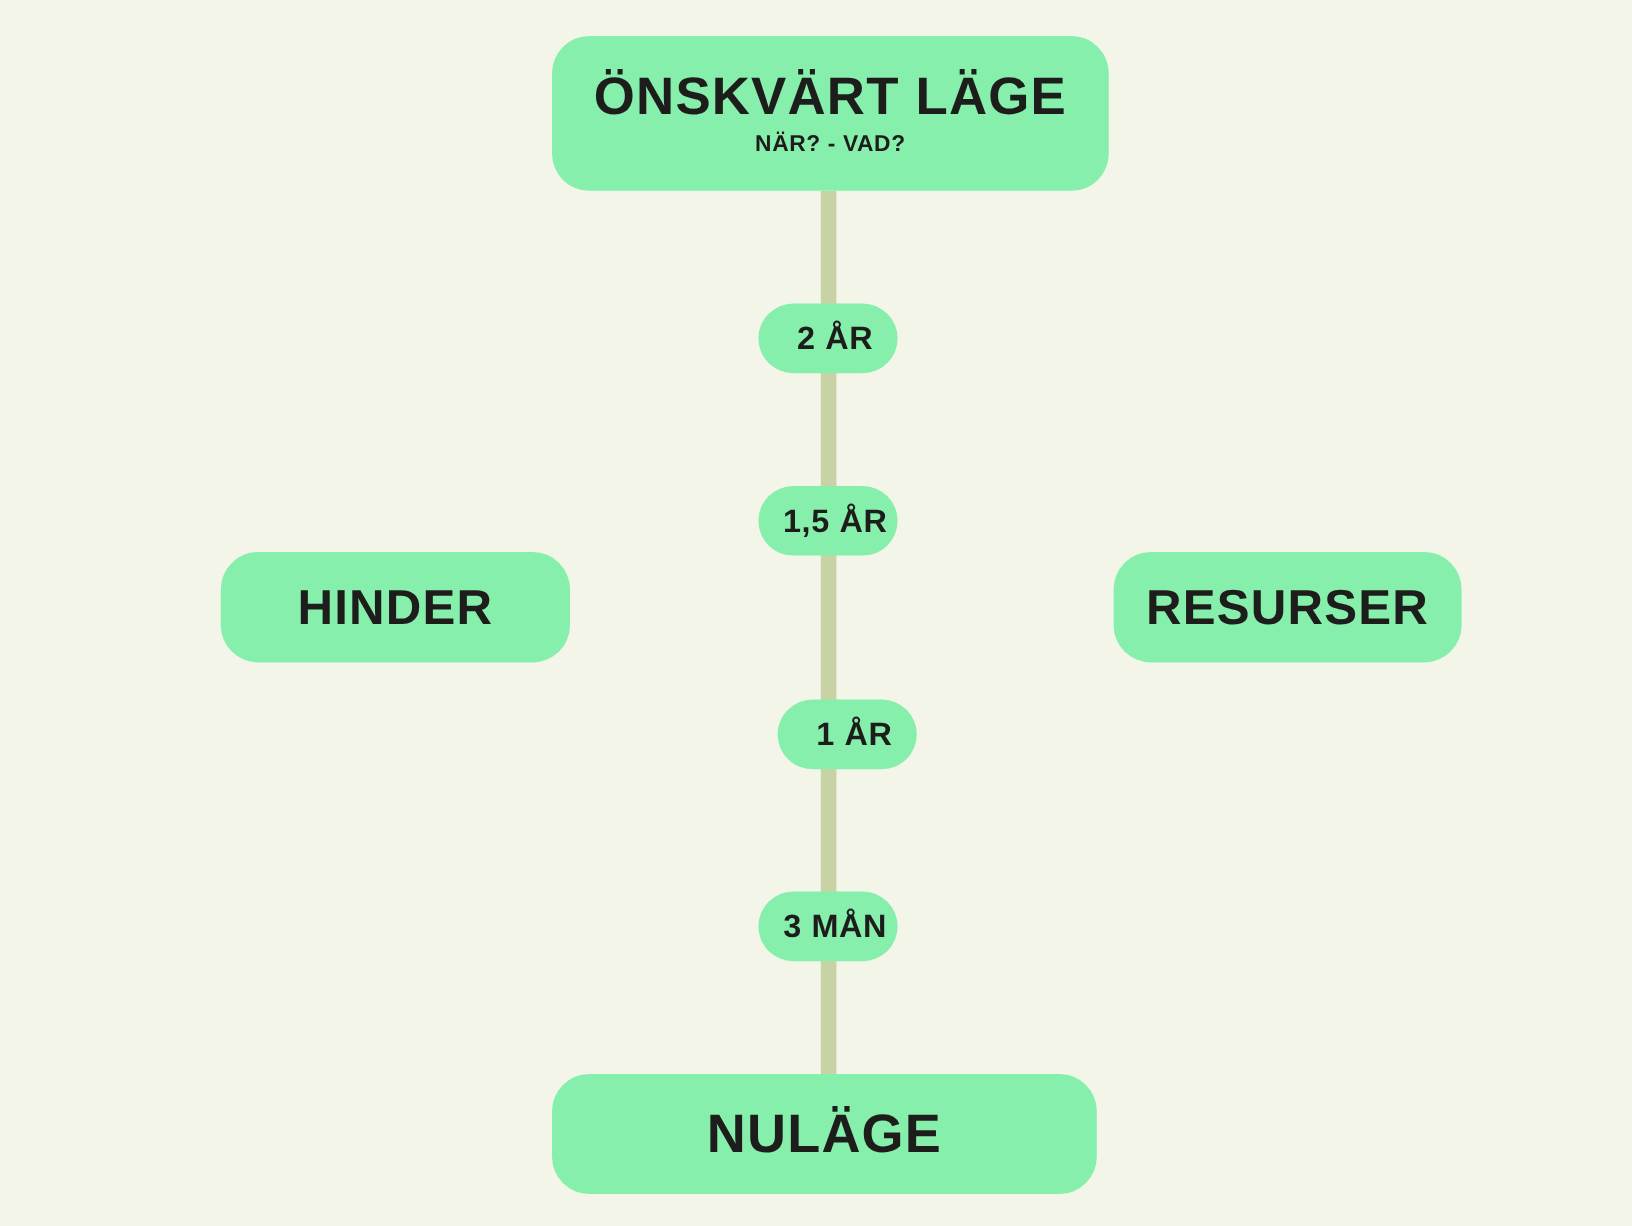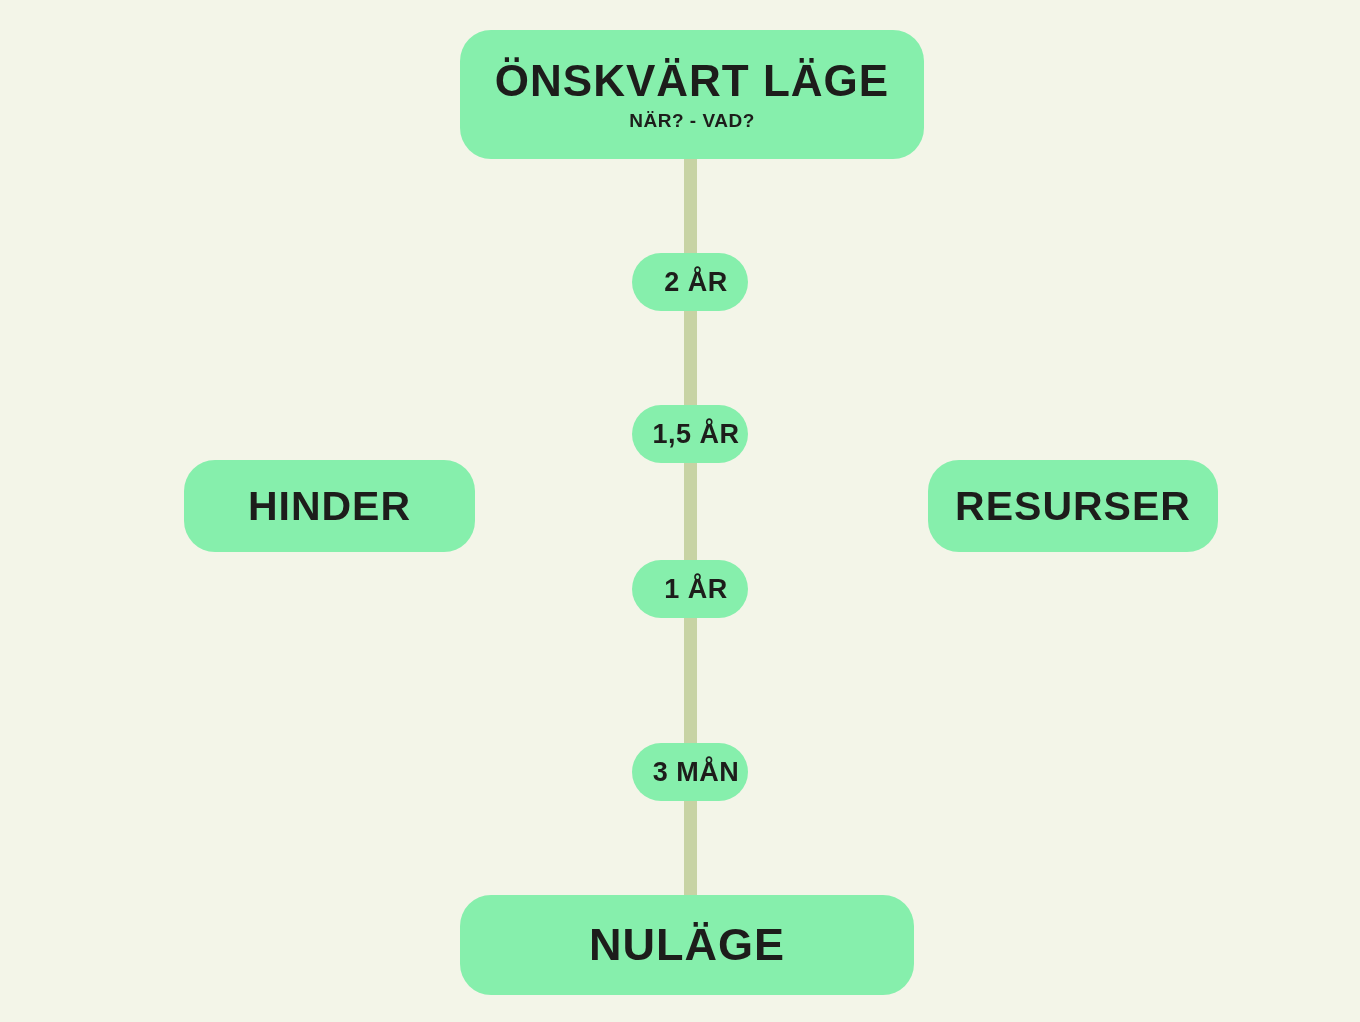--- a/index.html
+++ b/index.html
@@ -55,21 +55,21 @@
   .milestone {
     left: 632px;
     width: 116px;
     height: 58px;
     font-size: 27px;
     letter-spacing: 0.5px;
     padding-left: 12px;
   }
   .milestone-0 { top: 253px; }
   .milestone-1 { top: 405px; }
-  .milestone-2 { top: 560px; }
+  .milestone-2 { top: 583px; margin-left: 16px; }
   .milestone-3 { top: 743px; }
   .side-box {
     top: 460px;
     height: 92px;
     font-size: 41px;
     letter-spacing: 1px;
   }
   .hinder-box {
     left: 151px;
     width: 291px;

